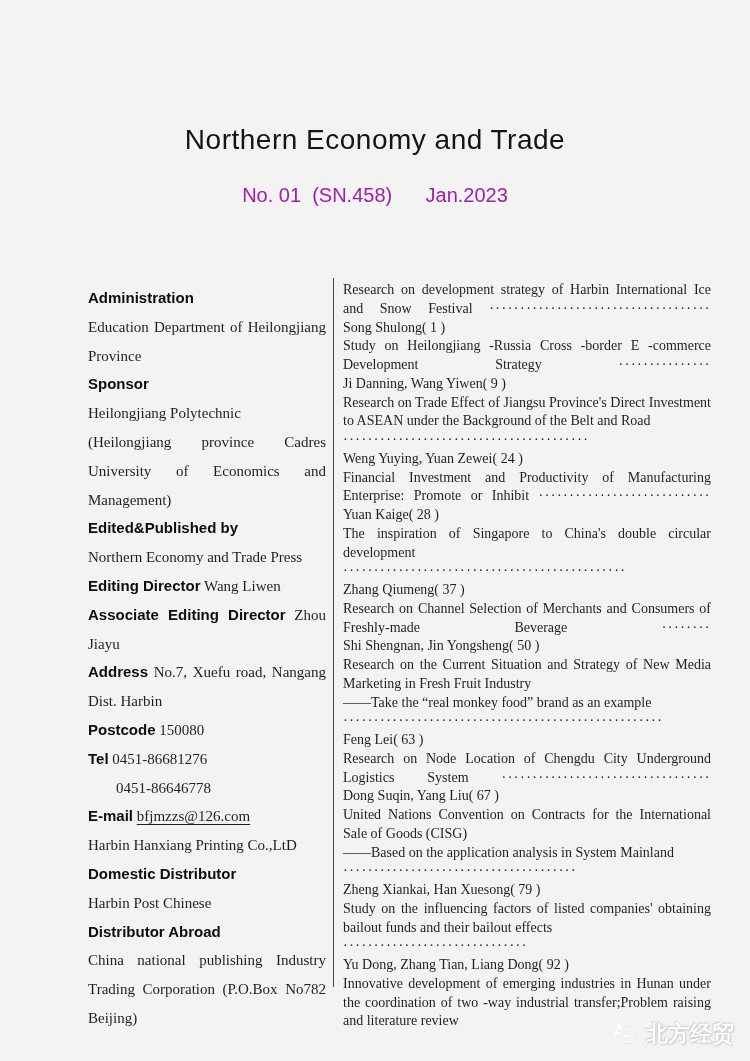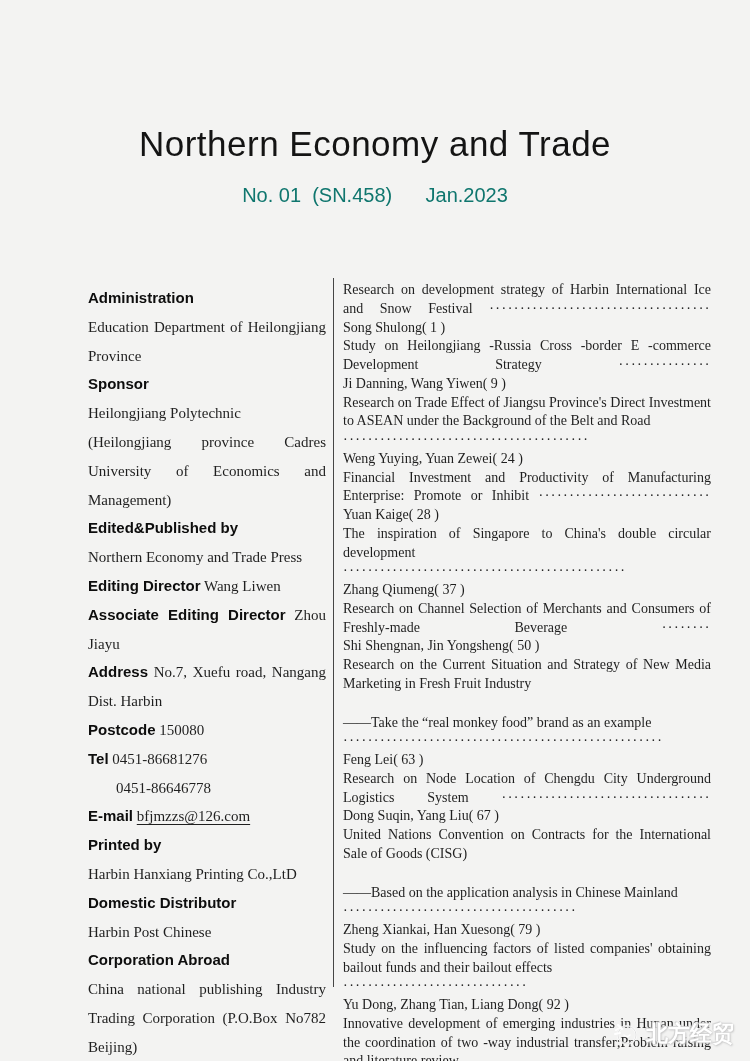--- a/index.html
+++ b/index.html
@@ -10,27 +10,27 @@
     color:#1f1f1f;
     position:relative;
   }
   .page{position:absolute;inset:0;}
 
   
   .journal-title{
     position:absolute;top:124px;left:0;width:100%;
     text-align:center;
     font-family:"Liberation Sans", sans-serif;
-    font-size:35px;font-weight:400;color:#141414;letter-spacing:.5px;
+    font-size:28px;font-weight:400;color:#141414;letter-spacing:.5px;
   }
   .issue-line{
     position:absolute;top:184px;left:0;width:100%;
     text-align:center;
     font-family:"Liberation Sans", sans-serif;
-    font-size:20px;color:#0f766e;
+    font-size:20px;color:#a21caf;
     white-space:pre;
   }
 
   
   .divider{
     position:absolute;left:333px;top:278px;height:709px;width:0;
     border-left:1.2px solid #454545;
   }
 
   
@@ -48,21 +48,21 @@
   .info-item .val.u{text-decoration:underline;text-underline-offset:3px;}
   .info-item.indent{padding-left:28px;}
 
   
   .toc-col{
     position:absolute;left:343px;top:281px;width:368px;
     font-size:14px;line-height:18.75px;
     text-align:justify;
   }
   .toc-entry{margin:0;}
-  .toc-entry .sub{display:block;margin-top:20px;}
+  .toc-entry .sub{display:block;}
   .toc-entry .leadline{display:block;}
   .leader{letter-spacing:1.5px;white-space:nowrap;}
   .by{white-space:nowrap;}
 
   
   .watermark{
     position:absolute;right:16px;bottom:12px;
     display:flex;align-items:center;gap:6px;
     color:#ffffff;
     font-family:"Liberation Sans", sans-serif;
@@ -89,38 +89,37 @@
       <div class="info-item"><span class="val">(Heilongjiang province Cadres University of Economics and Management)</span></div>
       <div class="info-item"><span class="lbl">Edited&amp;Published by</span></div>
       <div class="info-item"><span class="val">Northern Economy and Trade Press</span></div>
       <div class="info-item"><span class="lbl">Editing Director</span> <span class="val">Wang Liwen</span></div>
       <div class="info-item"><span class="lbl">Associate Editing Director</span> <span class="val">Zhou Jiayu</span></div>
       <div class="info-item"><span class="lbl">Address</span> <span class="val">No.7,  Xuefu road, Nangang Dist. Harbin</span></div>
       <div class="info-item"><span class="lbl">Postcode</span> <span class="val">150080</span></div>
       <div class="info-item"><span class="lbl">Tel</span> <span class="val">0451-86681276</span></div>
       <div class="info-item indent"><span class="val">0451-86646778</span></div>
       <div class="info-item"><span class="lbl">E-mail</span> <span class="val u">bfjmzzs@126.com</span></div>
-      <div class="info-item"><span class="lbl">Printed by</span></div>
       <div class="info-item"><span class="val">Harbin Hanxiang Printing Co.,LtD</span></div>
       <div class="info-item"><span class="lbl">Domestic Distributor</span></div>
       <div class="info-item"><span class="val">Harbin Post Chinese</span></div>
-      <div class="info-item"><span class="lbl">Corporation Abroad</span></div>
+      <div class="info-item"><span class="lbl">Distributor Abroad</span></div>
       <div class="info-item"><span class="val">China national publishing Industry Trading Corporation (P.O.Box No782 Beijing)</span></div>
     </div>
 
   <div class="toc-col" id="toc-col">
       <p class="toc-entry"><span class="t">Research on development strategy of Harbin International Ice and Snow Festival</span> <span class="leader">····································</span> <span class="by">Song Shulong( 1 )</span></p>
       <p class="toc-entry"><span class="t">Study on Heilongjiang -Russia Cross -border E -commerce Development Strategy</span> <span class="leader">···············</span> <span class="by">Ji Danning, Wang Yiwen( 9 )</span></p>
       <p class="toc-entry"><span class="t">Research on Trade Effect of Jiangsu Province's Direct Investment to ASEAN under the Background of the Belt and Road</span><span class="leadline"><span class="leader">········································</span> <span class="by">Weng Yuying, Yuan Zewei( 24 )</span></span></p>
       <p class="toc-entry"><span class="t">Financial Investment and Productivity of Manufacturing Enterprise: Promote or Inhibit</span> <span class="leader">····························</span> <span class="by">Yuan Kaige( 28 )</span></p>
       <p class="toc-entry"><span class="t">The inspiration of Singapore to China's double circular development</span><span class="leadline"><span class="leader">··············································</span> <span class="by">Zhang Qiumeng( 37 )</span></span></p>
       <p class="toc-entry"><span class="t">Research on Channel Selection of Merchants and Consumers of Freshly-made Beverage</span> <span class="leader">········</span> <span class="by">Shi Shengnan, Jin Yongsheng( 50 )</span></p>
       <p class="toc-entry"><span class="t">Research on the Current Situation and Strategy of New Media Marketing in Fresh Fruit Industry</span><span class="sub">——Take the “real monkey food” brand as an example</span><span class="leadline"><span class="leader">····················································</span> <span class="by">Feng Lei( 63 )</span></span></p>
       <p class="toc-entry"><span class="t">Research on Node Location of Chengdu City Underground Logistics System</span> <span class="leader">··································</span> <span class="by">Dong Suqin, Yang Liu( 67 )</span></p>
-      <p class="toc-entry"><span class="t">United Nations Convention on Contracts for the International Sale of Goods (CISG)</span><span class="sub">——Based on the application analysis in Chinese Mainland</span><span class="leadline"><span class="leader">······································</span> <span class="by">Zheng Xiankai, Han Xuesong( 79 )</span></span></p>
+      <p class="toc-entry"><span class="t">United Nations Convention on Contracts for the International Sale of Goods (CISG)</span><span class="sub">——Based on the application analysis in System Mainland</span><span class="leadline"><span class="leader">······································</span> <span class="by">Zheng Xiankai, Han Xuesong( 79 )</span></span></p>
       <p class="toc-entry"><span class="t">Study on the influencing factors of listed companies' obtaining bailout funds and their bailout effects</span><span class="leadline"><span class="leader">······························</span> <span class="by">Yu Dong, Zhang Tian, Liang Dong( 92 )</span></span></p>
       <p class="toc-entry"><span class="t">Innovative development of emerging industries in Hunan under the coordination of two -way industrial transfer;Problem raising and literature review</span>  </p>
     </div>
 
   <div class="watermark">
     <span>
       <svg width="28" height="28" viewBox="0 0 28 28">
         <circle cx="15" cy="15" r="9" fill="none" stroke="#ffffff" stroke-width="2" opacity="0.95"></circle>
         <circle cx="15" cy="15" r="9" fill="none" stroke="#cfcfcf" stroke-width="0.8" opacity="0.8"></circle>
         <path d="M4 10 L9 7 M3 14 L8 13 M6 5 L10 9" stroke="#ffffff" stroke-width="2" fill="none" stroke-linecap="round"></path>

